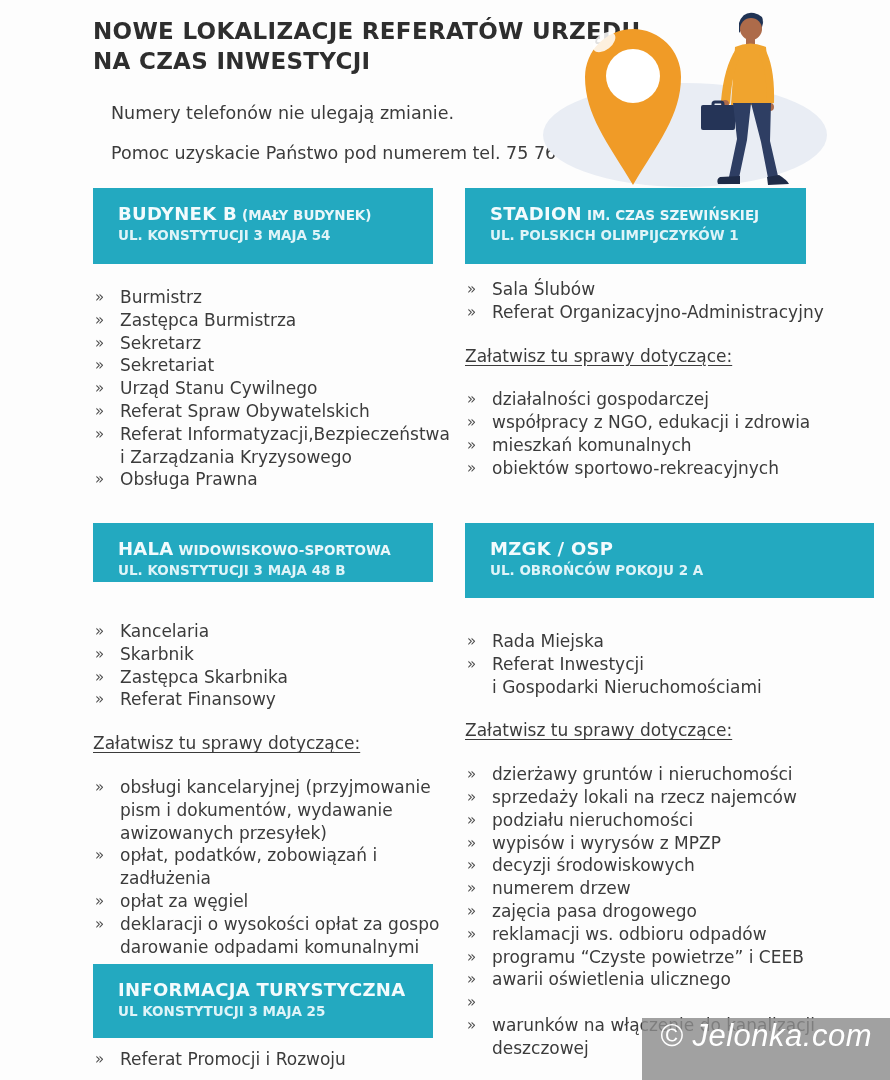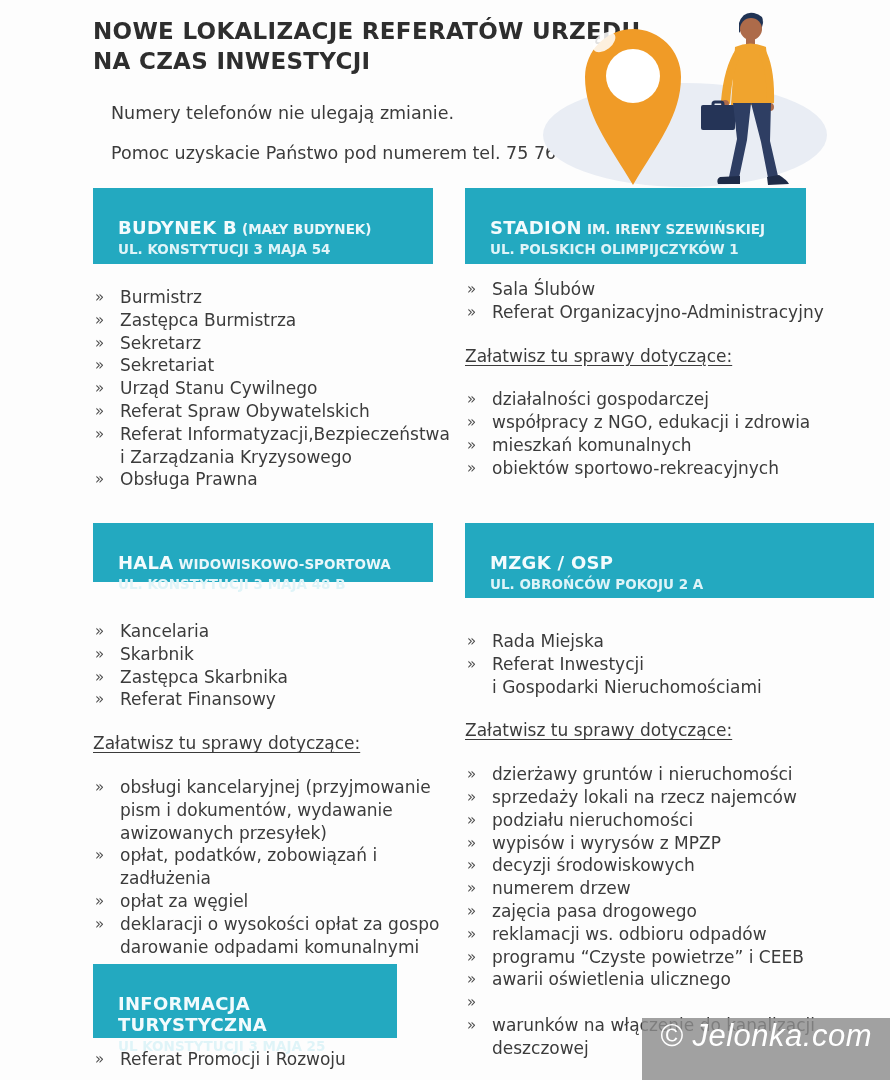--- a/index.html
+++ b/index.html
@@ -12,30 +12,30 @@
 
   
   .title{left:93px;top:16px;font-size:23px;font-weight:bold;line-height:30px;
          letter-spacing:.3px;color:var(--title,#2e2e2e);white-space:pre-line;}
   .note{left:111px;font-size:17.5px;}
   #note1{top:103px;}
   #note2{top:143px;}
 
   
   .tealbox{background:var(--teal,#23a9c0);color:#fff;box-sizing:border-box;
-           padding:29px 8px 0 25px;}
+           padding:15px 8px 0 25px;}
   .tealbox .t1{font-size:18px;font-weight:bold;letter-spacing:.3px;color:#f3fbfd;}
   .tealbox .t2{font-size:13.5px;font-weight:bold;color:#eaf7fa;margin-left:5px;}
   .tealbox .t2:empty{display:none;}
   .tealbox .addr{font-size:13.5px;font-weight:bold;color:var(--box_addr_text,#dff4f8);margin-top:3px;}
   #box-budynek{left:93px;top:188px;width:340px;height:76px;}
   #box-stadion{left:465px;top:188px;width:341px;height:76px;}
   #box-hala{left:93px;top:523px;width:340px;height:59px;}
   #box-mzgk{left:465px;top:523px;width:409px;height:75px;}
-  #box-info{left:93px;top:964px;width:304px;height:74px;}
+  #box-info{left:93px;top:964px;width:340px;height:74px;}
 
   
   .block{font-size:17px;line-height:22.8px;}
   #list-budynek{left:93px;top:286px;width:385px;}
   #block-stadion{left:465px;top:278px;width:400px;}
   #block-hala{left:93px;top:620px;width:385px;}
   #block-mzgk{left:465px;top:630px;width:400px;}
   #list-info{left:93px;top:1048px;width:385px;}
   .item{display:flex;align-items:flex-start;}
   .blt{flex:0 0 27px;width:27px;font-size:15px;color:#4d4d4d;padding-left:2px;box-sizing:border-box;}
@@ -88,21 +88,21 @@
     <path d="M232,172 L244,170 Q252,175 254,179 L233,180 Z" style="fill:var(--shoe,#1e2b47)"></path>
   </g>
 </svg>
 
 <div class="abs tealbox" id="box-budynek">
   <div><span class="t1">BUDYNEK B</span><span class="t2">(MAŁY BUDYNEK)</span></div>
   <div class="addr">UL. KONSTYTUCJI 3 MAJA 54</div>
 </div>
 
 <div class="abs tealbox" id="box-stadion">
-  <div><span class="t1">STADION</span><span class="t2">IM. IRENY SZEWIŃSKIEJ</span></div>
+  <div><span class="t1">STADION</span><span class="t2">IM. CZAS SZEWIŃSKIEJ</span></div>
   <div class="addr">UL. POLSKICH OLIMPIJCZYKÓW 1</div>
 </div>
 
 <div class="abs tealbox" id="box-hala">
   <div><span class="t1">HALA</span><span class="t2">WIDOWISKOWO-SPORTOWA</span></div>
   <div class="addr">UL. KONSTYTUCJI 3 MAJA 48 B</div>
 </div>
 
 <div class="abs tealbox" id="box-mzgk">
   <div><span class="t1">MZGK / OSP</span></div>

